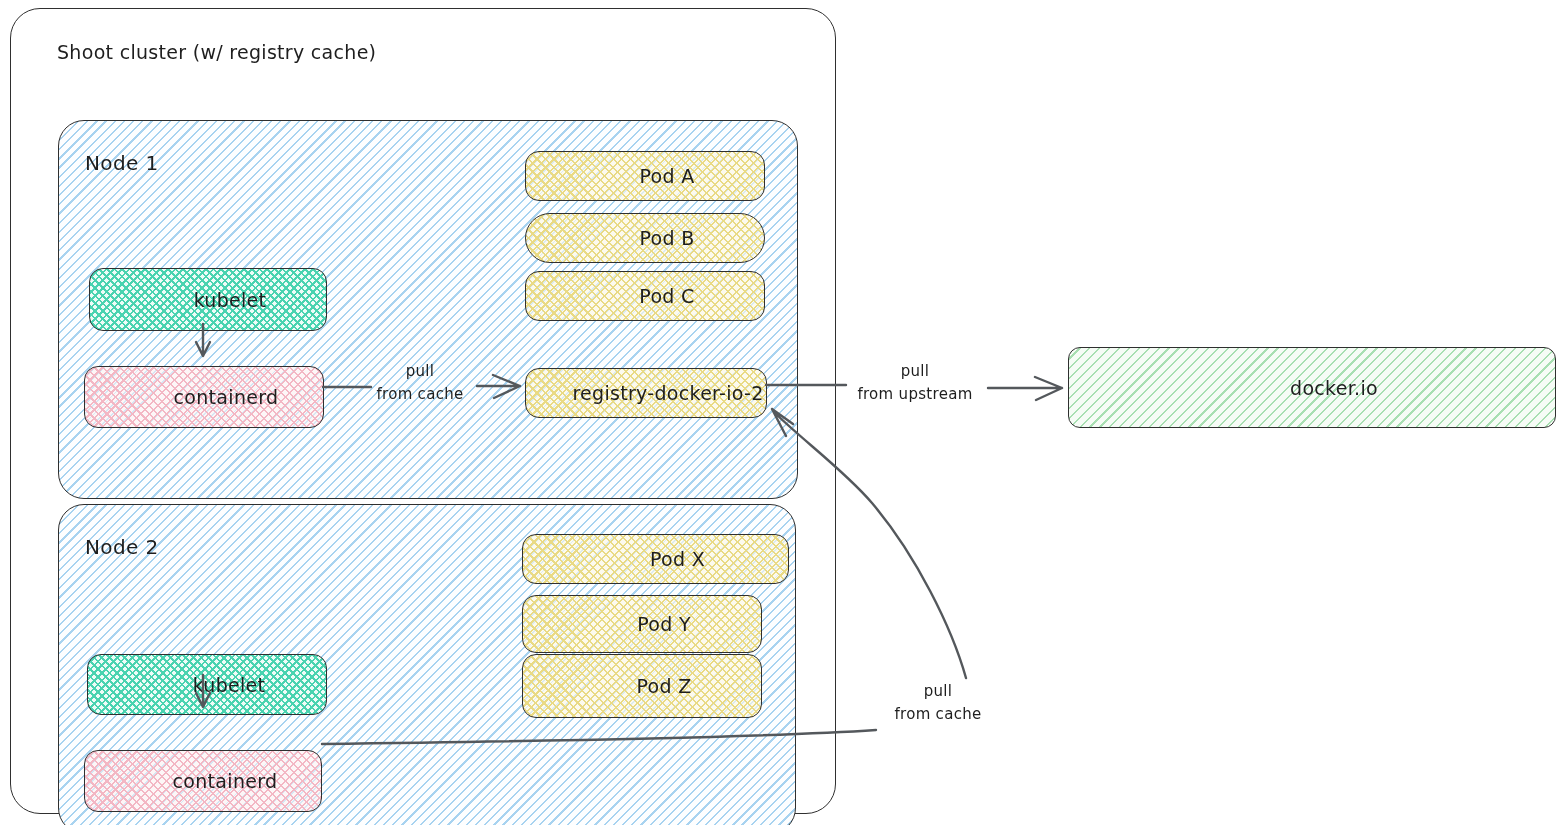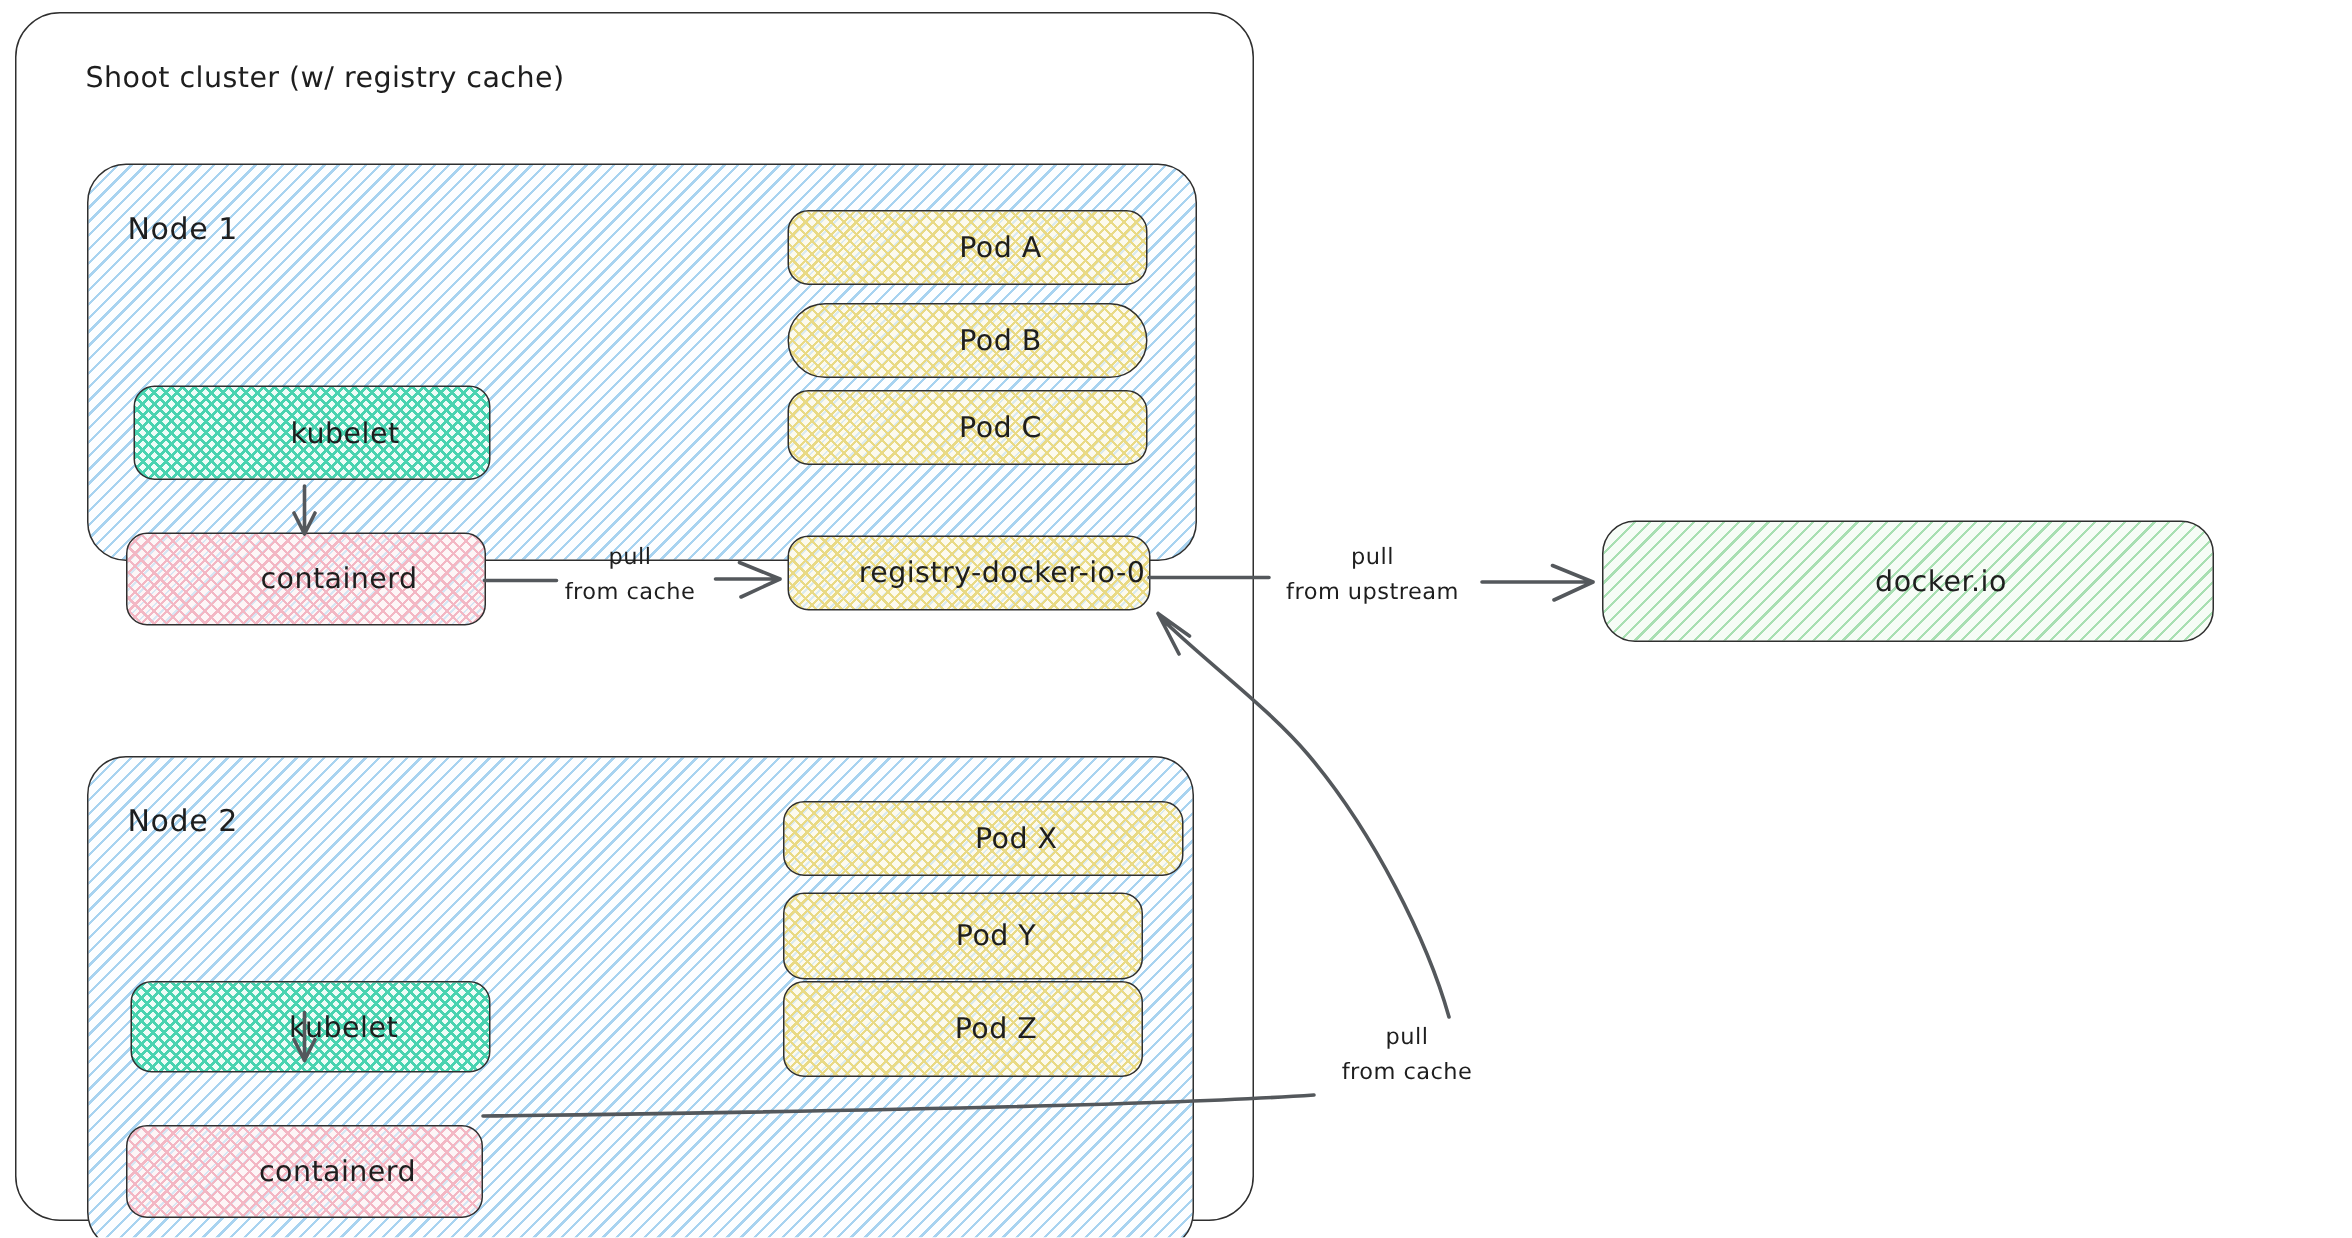--- a/index.html
+++ b/index.html
@@ -32,21 +32,21 @@
     letter-spacing: 0.3px;
   }
   .node-box {
     position: absolute;
     border: 1.6px solid var(--box_stroke);
     border-radius: 26px;
     background:
       repeating-linear-gradient(135deg, var(--node_fill) 0 1.6px, transparent 1.6px 6.5px),
       #fdfeff;
   }
-  .node1 { left: 47px; top: 100px; width: 740px; height: 265px; }
+  .node1 { left: 47px; top: 111px; width: 740px; height: 379px; }
   .node2 { left: 47px; top: 455px; width: 738px; height: 330px; margin-top: 40px; }
   .node-label {
     position: absolute;
     left: 26px; top: 30px;
     font-size: 20px;
     letter-spacing: 0.4px;
   }
 
   
   .box {
@@ -75,22 +75,22 @@
   }
   .pod-box {
     background:
       repeating-linear-gradient(135deg, var(--pod_fill) 0 1.5px, transparent 1.5px 6px),
       repeating-linear-gradient(45deg,  var(--pod_fill) 0 1.5px, transparent 1.5px 6px),
       repeating-linear-gradient(135deg, rgba(168,211,240,0.4) 0 1.3px, transparent 1.3px 6.5px),
       #fcfaee;
   }
   .upstream-box {
     left: 1068px; top: 347px;
-    width: 408px; height: 81px;
-    border-radius: 22px;
+    width: 488px; height: 81px;
+    border-radius: 12px;
     background:
       repeating-linear-gradient(135deg, var(--upstream_fill) 0 1.5px, transparent 1.5px 7px),
       #f6fcf6;
   }
 
   
   .n1-kubelet    { left: 30px;  top: 147px; width: 238px; height: 63px; }
   .n1-containerd { left: 25px;  top: 245px; width: 240px; height: 62px; }
   .n1-pod-a      { left: 466px; top: 30px;  width: 240px; height: 50px; }
   .n1-pod-b      { left: 466px; top: 92px;  width: 240px; height: 50px; border-radius: 25px; }
@@ -140,21 +140,21 @@
   <div class="cluster">
     <div class="cluster-title">Shoot cluster (w/ registry cache)</div>
 
     <div class="node-box node1">
       <div class="node-label">Node 1</div>
       <div class="box kubelet-box n1-kubelet">kubelet</div>
       <div class="box containerd-box n1-containerd">containerd</div>
       <div class="box pod-box n1-pod-a">Pod A</div>
       <div class="box pod-box n1-pod-b">Pod B</div>
       <div class="box pod-box n1-pod-c">Pod C</div>
-      <div class="box pod-box n1-registry">registry-docker-io-0</div>
+      <div class="box pod-box n1-registry">registry-docker-io-2</div>
     </div>
 
     <div class="node-box node2">
       <div class="node-label">Node 2</div>
       <div class="box kubelet-box n2-kubelet">kubelet</div>
       <div class="box containerd-box n2-containerd">containerd</div>
       <div class="box pod-box n2-pod-x">Pod X</div>
       <div class="box pod-box n2-pod-y">Pod Y</div>
       <div class="box pod-box n2-pod-z">Pod Z</div>
     </div>

